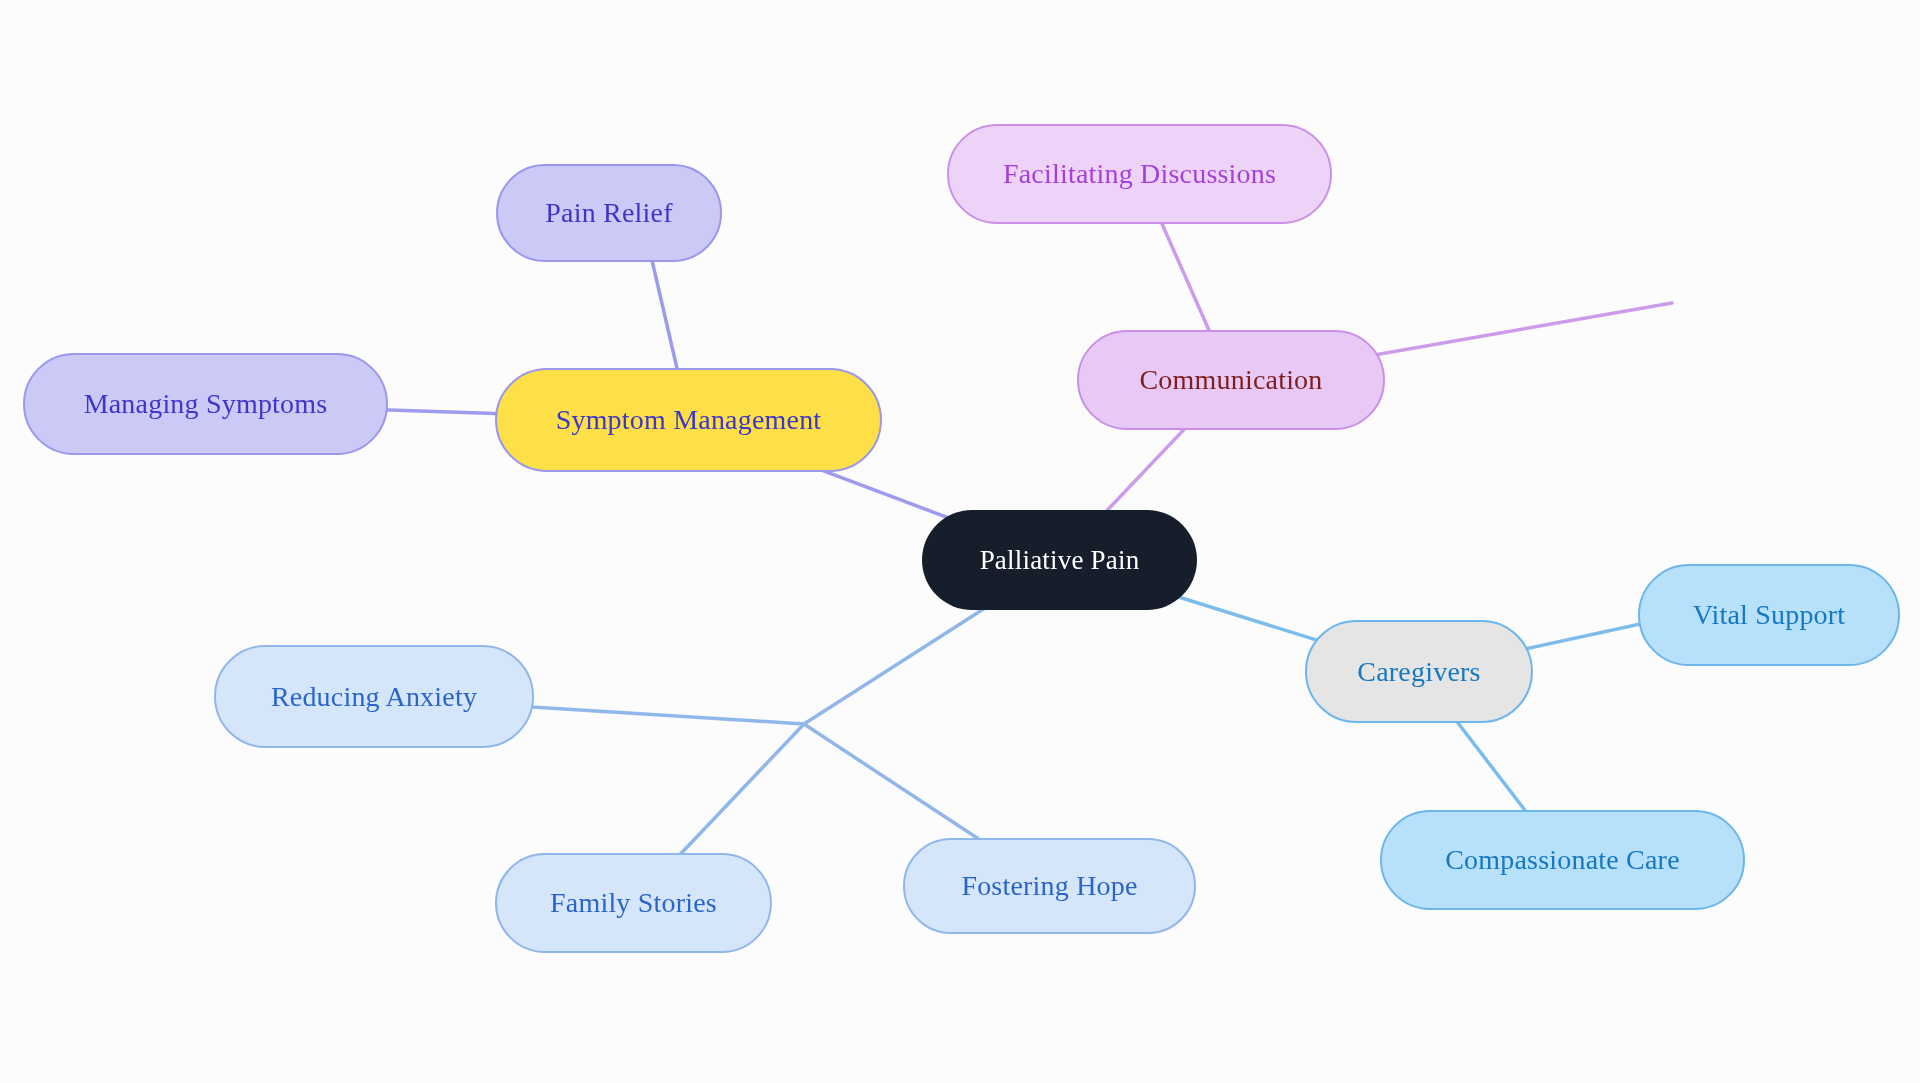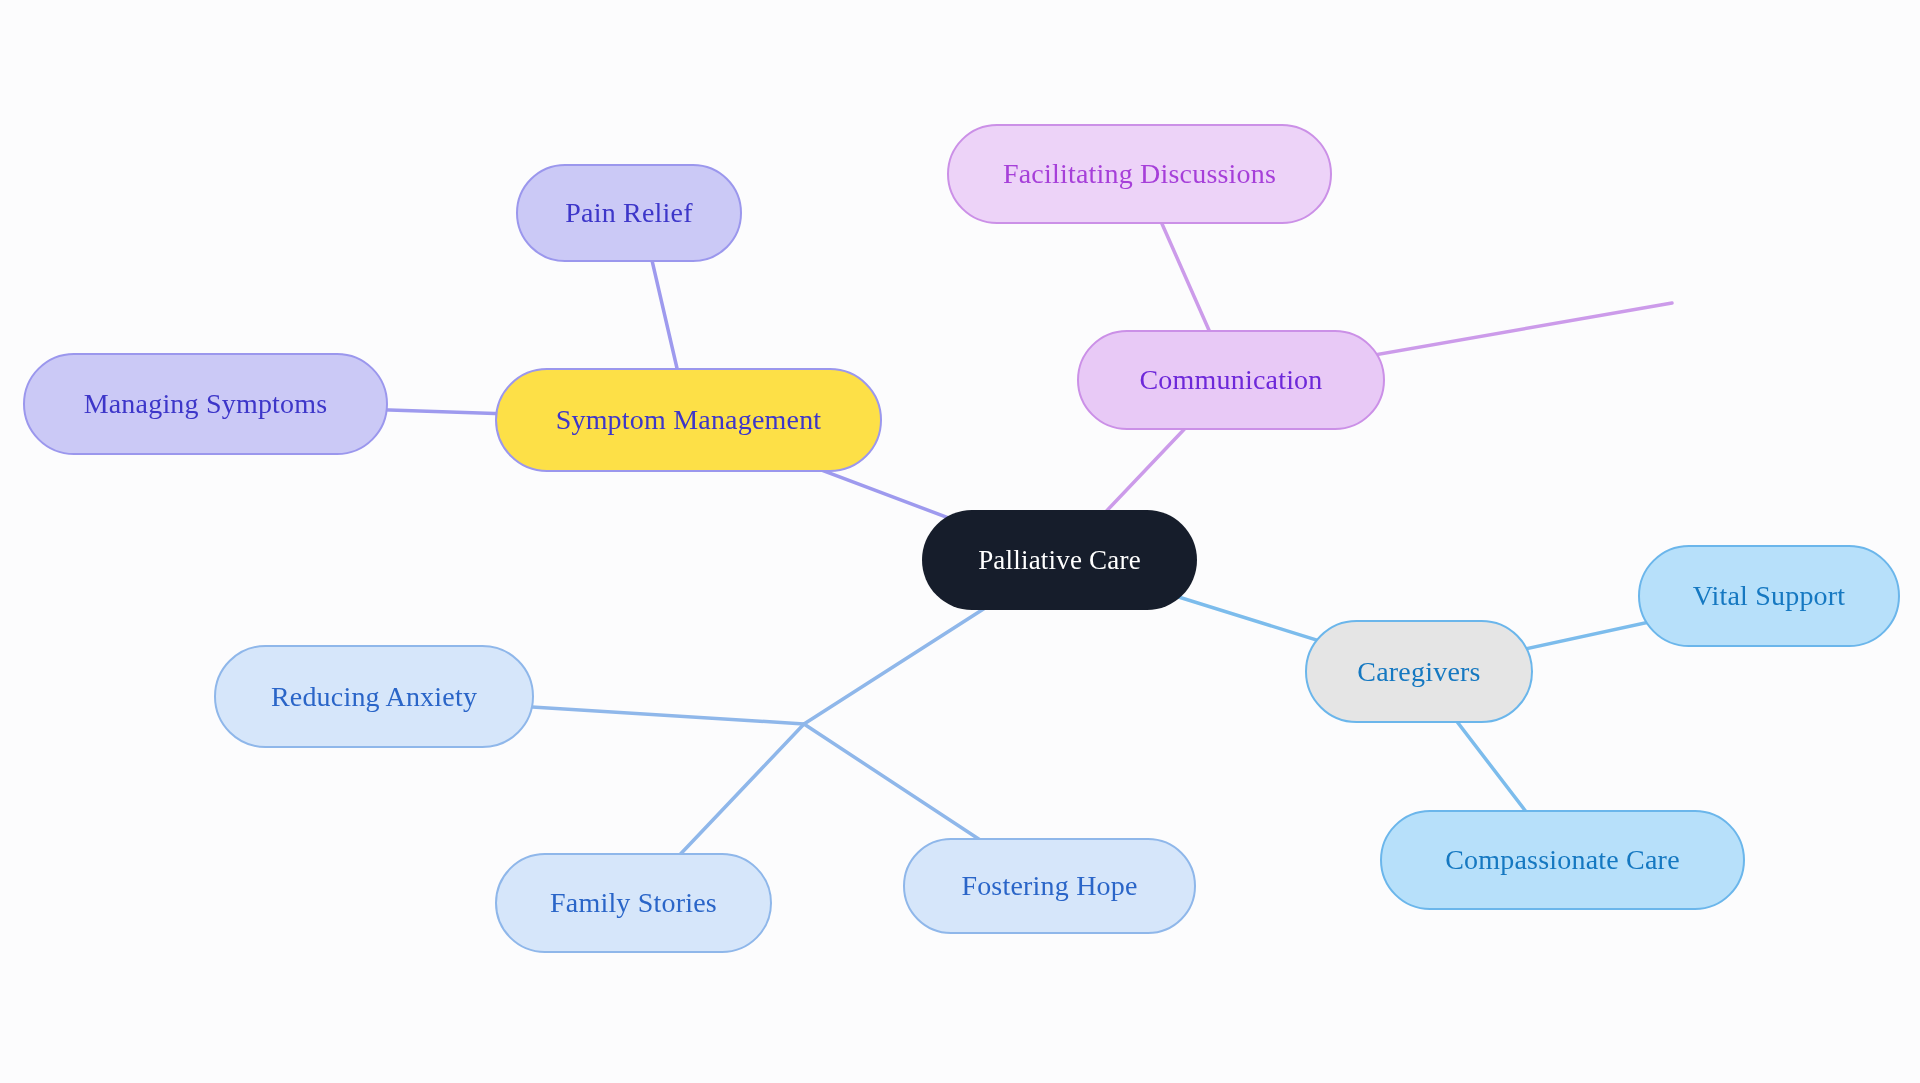--- a/index.html
+++ b/index.html
@@ -71,44 +71,44 @@
     <line x1="1769" y1="596" x2="1419" y2="672" style="stroke: rgb(124, 188, 236);"></line>
     <line x1="1563" y1="860" x2="1419" y2="672" style="stroke: rgb(124, 188, 236);"></line>
 
     <line x1="804" y1="724" x2="1060" y2="560" style="stroke: rgb(143, 183, 234);"></line>
     <line x1="374" y1="697" x2="804" y2="724" style="stroke: rgb(143, 183, 234);"></line>
     <line x1="634" y1="903" x2="804" y2="724" style="stroke: rgb(143, 183, 234);"></line>
     <line x1="1050" y1="886" x2="804" y2="724" style="stroke: rgb(143, 183, 234);"></line>
   </svg>
 
   <div class="node root-node" style="left: 922px; top: 510px; width: 275px; height: 100px; background-color: rgb(22, 29, 43); color: rgb(255, 255, 255);">
-    <span class="node-label">Palliative Care</span>
+    <span class="node-label">Palliative Pain</span>
   </div>
 
   <div class="node" style="left: 495px; top: 368px; width: 387px; height: 104px; background-color: #fde047; border-color: rgb(155, 151, 237); color: rgb(61, 54, 201);">
     <span class="node-label">Symptom Management</span>
   </div>
-  <div class="node" style="left: 516px; top: 164px; width: 226px; height: 98px; background-color: rgb(203, 201, 246); border-color: rgb(155, 151, 237); color: rgb(61, 54, 201);">
+  <div class="node" style="left: 496px; top: 164px; width: 226px; height: 98px; background-color: rgb(203, 201, 246); border-color: rgb(155, 151, 237); color: rgb(61, 54, 201);">
     <span class="node-label">Pain Relief</span>
   </div>
   <div class="node" style="left: 23px; top: 353px; width: 365px; height: 102px; background-color: rgb(203, 201, 246); border-color: rgb(155, 151, 237); color: rgb(61, 54, 201);">
     <span class="node-label">Managing Symptoms</span>
   </div>
 
-  <div class="node" style="left: 1077px; top: 330px; width: 308px; height: 100px; background-color: rgb(232, 201, 246); border-color: rgb(203, 144, 231); color: #6d28d9;">
+  <div class="node" style="left: 1077px; top: 330px; width: 308px; height: 100px; background-color: rgb(232, 201, 246); border-color: rgb(203, 144, 231); color: #7f1d1d;">
     <span class="node-label">Communication</span>
   </div>
   <div class="node" style="left: 947px; top: 124px; width: 385px; height: 100px; background-color: rgb(237, 211, 248); border-color: rgb(203, 144, 231); color: rgb(166, 63, 217);">
     <span class="node-label">Facilitating Discussions</span>
   </div>
 
   <div class="node" style="left: 1305px; top: 620px; width: 228px; height: 103px; background-color: #e5e5e5; border-color: rgb(107, 182, 235); color: rgb(21, 120, 193);">
     <span class="node-label">Caregivers</span>
   </div>
-  <div class="node" style="left: 1638px; top: 545px; width: 262px; height: 102px; background-color: rgb(183, 224, 250); border-color: rgb(107, 182, 235); color: rgb(21, 120, 193);">
+  <div class="node" style="left: 1638px; top: 564px; width: 262px; height: 102px; background-color: rgb(183, 224, 250); border-color: rgb(107, 182, 235); color: rgb(21, 120, 193);">
     <span class="node-label">Vital Support</span>
   </div>
   <div class="node" style="left: 1380px; top: 810px; width: 365px; height: 100px; background-color: rgb(183, 224, 250); border-color: rgb(107, 182, 235); color: rgb(21, 120, 193);">
     <span class="node-label">Compassionate Care</span>
   </div>
 
   <div class="node" style="left: 214px; top: 645px; width: 320px; height: 103px; background-color: rgb(214, 230, 250); border-color: rgb(143, 183, 234); color: rgb(42, 101, 200);">
     <span class="node-label">Reducing Anxiety</span>
   </div>
   <div class="node" style="left: 495px; top: 853px; width: 277px; height: 100px; background-color: rgb(214, 230, 250); border-color: rgb(143, 183, 234); color: rgb(42, 101, 200);">

